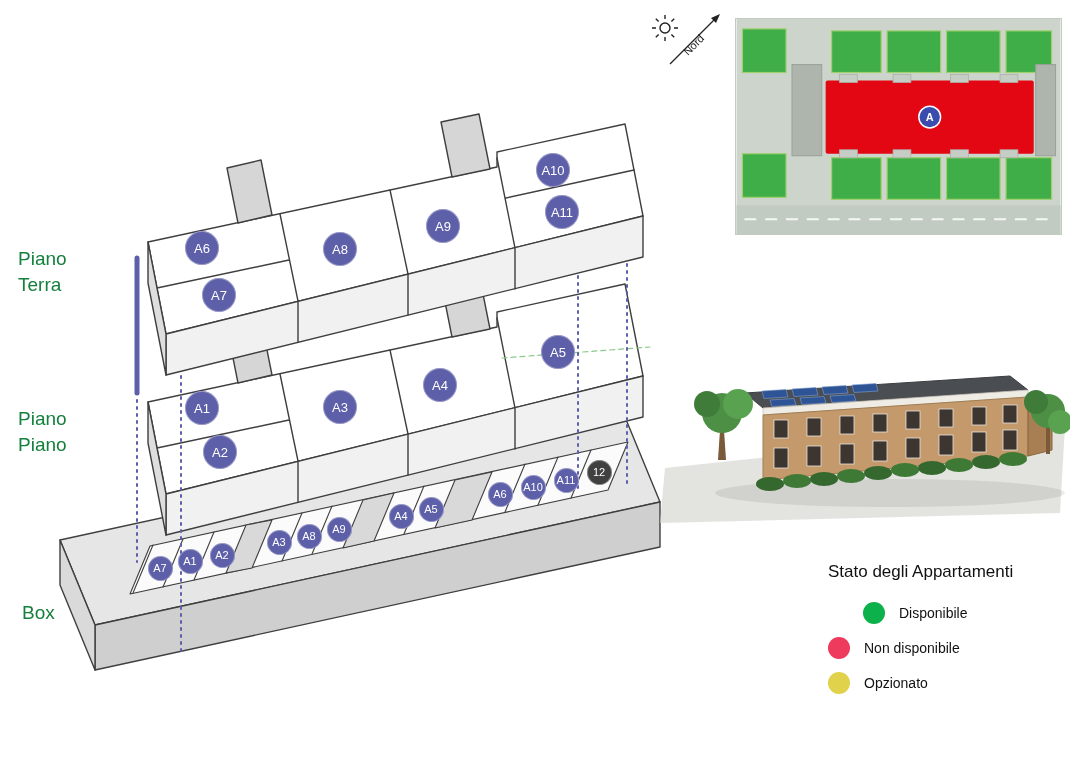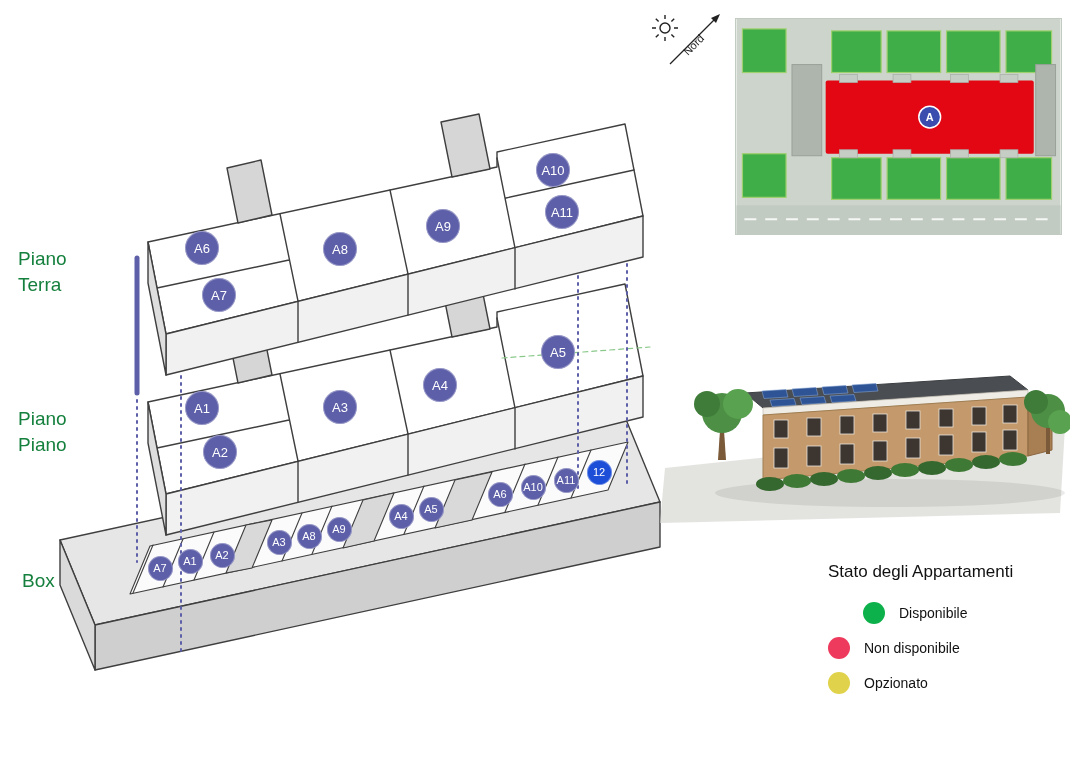--- a/index.html
+++ b/index.html
@@ -88,21 +88,21 @@
   </svg>
 
   <div class="floor-label" style="left:18px; top:246px;">
     <span>Piano</span><br>
     <span>Terra</span>
   </div>
   <div class="floor-label" style="left:18px; top:406px;">
     <span>Piano</span><br>
     <span>Piano</span>
   </div>
-  <div class="floor-label" style="left:22px; top:568px;">
+  <div class="floor-label" style="left:22px; top:600px;">
     <span>Box</span>
   </div>
 
   <div id="badge-layer">
       <div class="badge" style="height: 34px; width: 34px; left: 185px; top: 231px; background: rgb(93, 95, 168); font-size: 13px;">A6</div>
       <div class="badge" style="height: 34px; width: 34px; left: 202px; top: 278px; background: rgb(93, 95, 168); font-size: 13px;">A7</div>
       <div class="badge" style="height: 34px; width: 34px; left: 323px; top: 232px; background: rgb(93, 95, 168); font-size: 13px;">A8</div>
       <div class="badge" style="height: 34px; width: 34px; left: 426px; top: 209px; background: rgb(93, 95, 168); font-size: 13px;">A9</div>
       <div class="badge" style="height: 34px; width: 34px; left: 536px; top: 153px; background: rgb(93, 95, 168); font-size: 13px;">A10</div>
       <div class="badge" style="height: 34px; width: 34px; left: 545px; top: 195px; background: rgb(93, 95, 168); font-size: 13px;">A11</div>
@@ -115,21 +115,21 @@
       <div class="badge" style="height: 25px; width: 25px; left: 177.5px; top: 548.5px; background: rgb(93, 95, 168); font-size: 11px;">A1</div>
       <div class="badge" style="height: 25px; width: 25px; left: 209.5px; top: 542.5px; background: rgb(93, 95, 168); font-size: 11px;">A2</div>
       <div class="badge" style="height: 25px; width: 25px; left: 266.5px; top: 529.5px; background: rgb(93, 95, 168); font-size: 11px;">A3</div>
       <div class="badge" style="height: 25px; width: 25px; left: 296.5px; top: 523.5px; background: rgb(93, 95, 168); font-size: 11px;">A8</div>
       <div class="badge" style="height: 25px; width: 25px; left: 326.5px; top: 516.5px; background: rgb(93, 95, 168); font-size: 11px;">A9</div>
       <div class="badge" style="height: 25px; width: 25px; left: 388.5px; top: 503.5px; background: rgb(93, 95, 168); font-size: 11px;">A4</div>
       <div class="badge" style="height: 25px; width: 25px; left: 418.5px; top: 496.5px; background: rgb(93, 95, 168); font-size: 11px;">A5</div>
       <div class="badge" style="height: 25px; width: 25px; left: 487.5px; top: 481.5px; background: rgb(93, 95, 168); font-size: 11px;">A6</div>
       <div class="badge" style="height: 25px; width: 25px; left: 520.5px; top: 474.5px; background: rgb(93, 95, 168); font-size: 11px;">A10</div>
       <div class="badge" style="height: 25px; width: 25px; left: 553.5px; top: 467.5px; background: rgb(93, 95, 168); font-size: 11px;">A11</div>
-      <div class="badge" style="height: 25px; width: 25px; left: 586.5px; top: 459.5px; background: #1d4ed8; font-size: 11px;">12</div>
+      <div class="badge" style="height: 25px; width: 25px; left: 586.5px; top: 459.5px; background: #404040; font-size: 11px;">12</div>
     </div>
 
   <svg id="compass" width="85" height="75" viewBox="0 0 85 75">
     <g stroke="#222" stroke-width="1.4" fill="none">
       <circle cx="15" cy="24" r="5"></circle>
       <path d="M15,15 L15,11 M15,33 L15,37 M6,24 L2,24 M24,24 L28,24
                M8.6,17.6 L5.8,14.8 M21.4,30.4 L24.2,33.2 M8.6,30.4 L5.8,33.2 M21.4,17.6 L24.2,14.8"></path>
     </g>
     <g>
       <line x1="20" y1="60" x2="64" y2="16" stroke="#222" stroke-width="1.3"></line>

